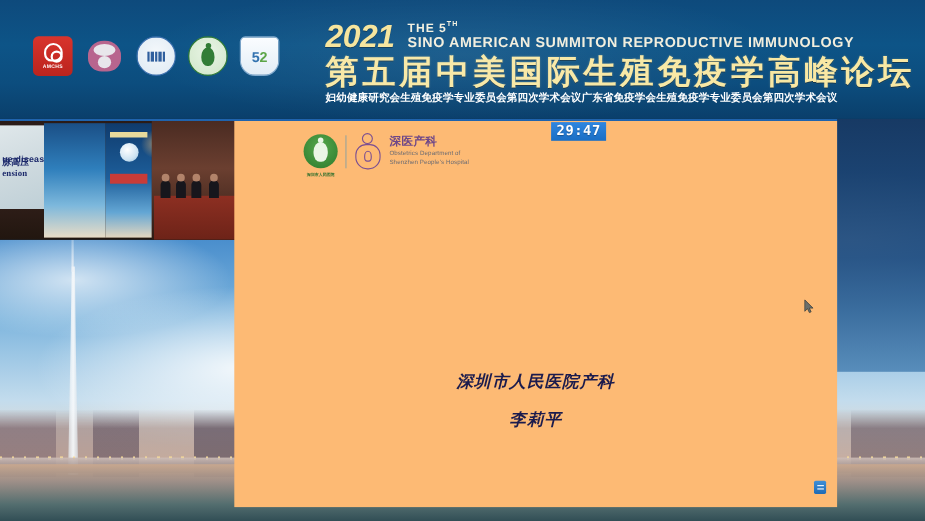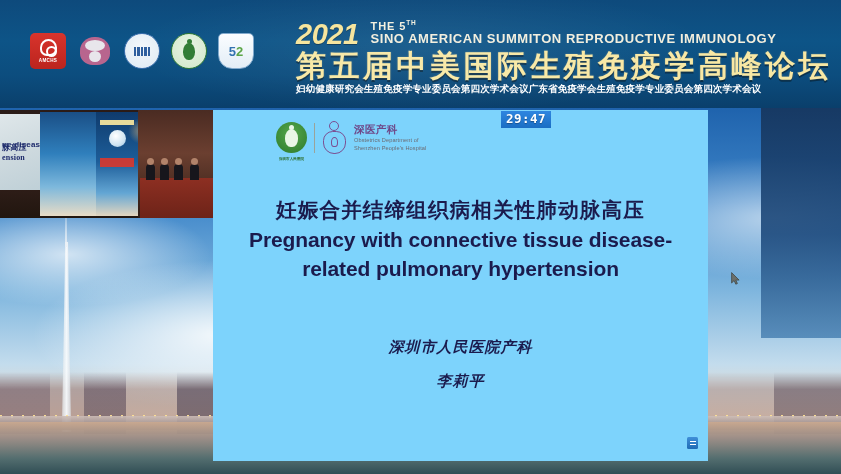--- a/index.html
+++ b/index.html
@@ -163,22 +163,22 @@
   .timer {
     position:absolute; left:501px; top:111px; padding:1px 5px 2px;
     background:linear-gradient(180deg,#2f86e0,#1a6ec4);
     color:#ffffff; font-size:12.5px; font-weight:700; letter-spacing:.5px;
     font-family:"DejaVu Sans Mono","Liberation Mono",monospace;
     line-height:1.15; text-shadow:0 1px 1px rgba(0,0,0,.3);
   }
 
   
   .slide {
-    position:absolute; left:213px; top:110px; width:495px; height:351px;
-    background:#7dd3fc;
+    position:absolute; left:213px; top:110px; width:548px; height:351px;
+    background:#fdba74;
     overflow:hidden;
   }
   .slide-head { position:absolute; left:63px; top:11px; display:flex; align-items:center; gap:7px; }
   .sh-emblem { width:31px; height:31px; border-radius:50%; background:radial-gradient(circle at 50% 38%,#57a84d,#2c7a2c); position:relative; display:flex; align-items:center; justify-content:center; }
   .sh-emblem .inner { width:13px; height:18px; border-radius:50% 50% 44% 44%; background:#eaf6e6; position:relative; }
   .sh-emblem .inner::after { content:""; position:absolute; left:4px; top:-4px; width:5px; height:5px; border-radius:50%; background:#eaf6e6; }
   .sh-emblem-cap { position:absolute; left:0; right:0; bottom:-8px; text-align:center; font-size:3.6px; color:#2c6e2c; font-weight:700; white-space:nowrap; font-family:"DejaVu Sans",sans-serif; }
   .sh-div { width:1px; height:30px; background:#9aa39a; }
   .sh-icon { width:25px; height:33px; position:relative; }
   .sh-icon .head { position:absolute; left:7px; top:0; width:10px; height:10px; border-radius:50%; border:1.4px solid #7b4f92; }
@@ -314,25 +314,20 @@
         <div class="body"></div>
         <div class="baby"></div>
       </div>
       <div class="sh-text">
         <div class="sh-cn">深医产科</div>
         <div class="sh-en">Obstetrics Department of</div>
         <div class="sh-en">Shenzhen People's Hospital</div>
       </div>
     </div>
 
-    <div class="slide-title">
-      <div class="st-cn">妊娠合并结缔组织病相关性肺动脉高压</div>
-      <div class="st-en">Pregnancy with connective tissue disease-</div>
-      <div class="st-en">related pulmonary hypertension</div>
-    </div>
 
     <div class="slide-presenter">
       <div class="sp-org">深圳市人民医院产科</div>
       <div class="sp-name">李莉平</div>
     </div>
 
     <div class="slide-corner-icon">
         <i></i>
         <i></i>
       </div>

